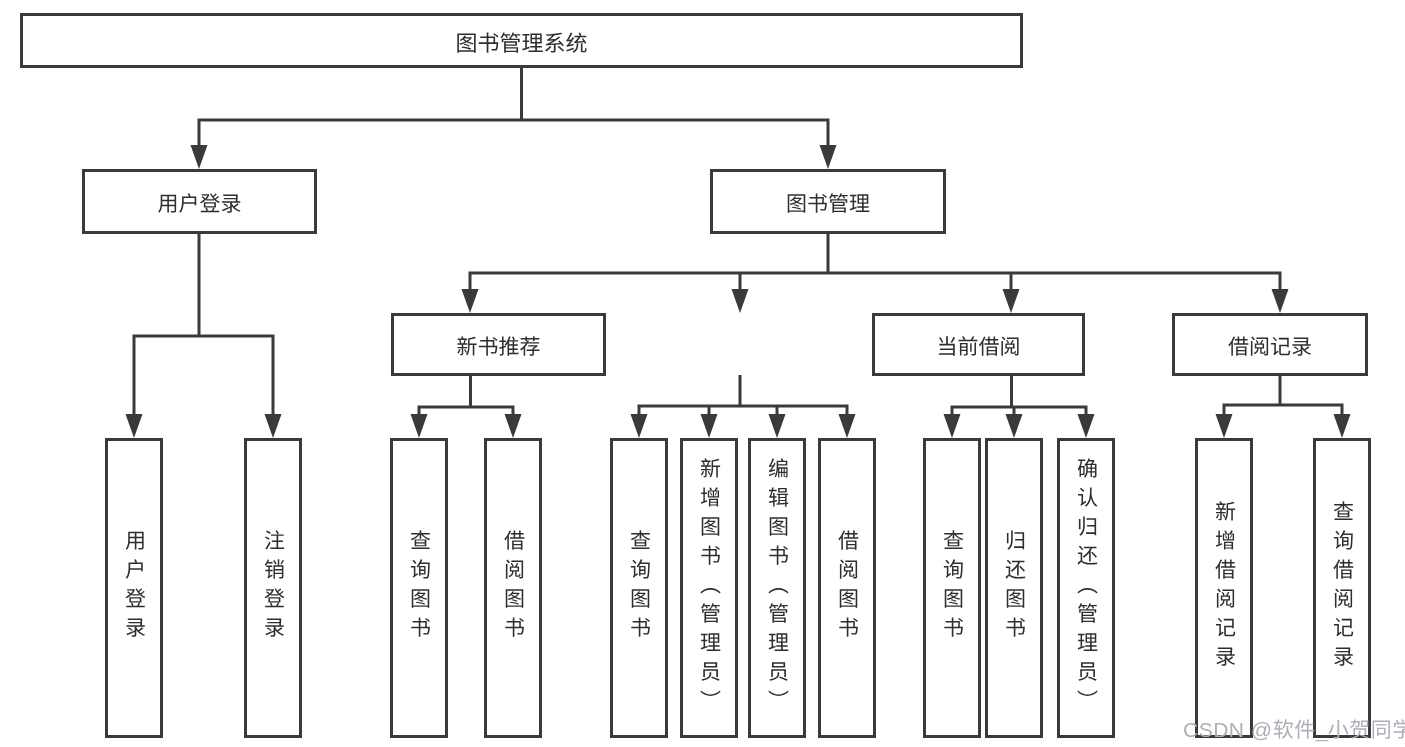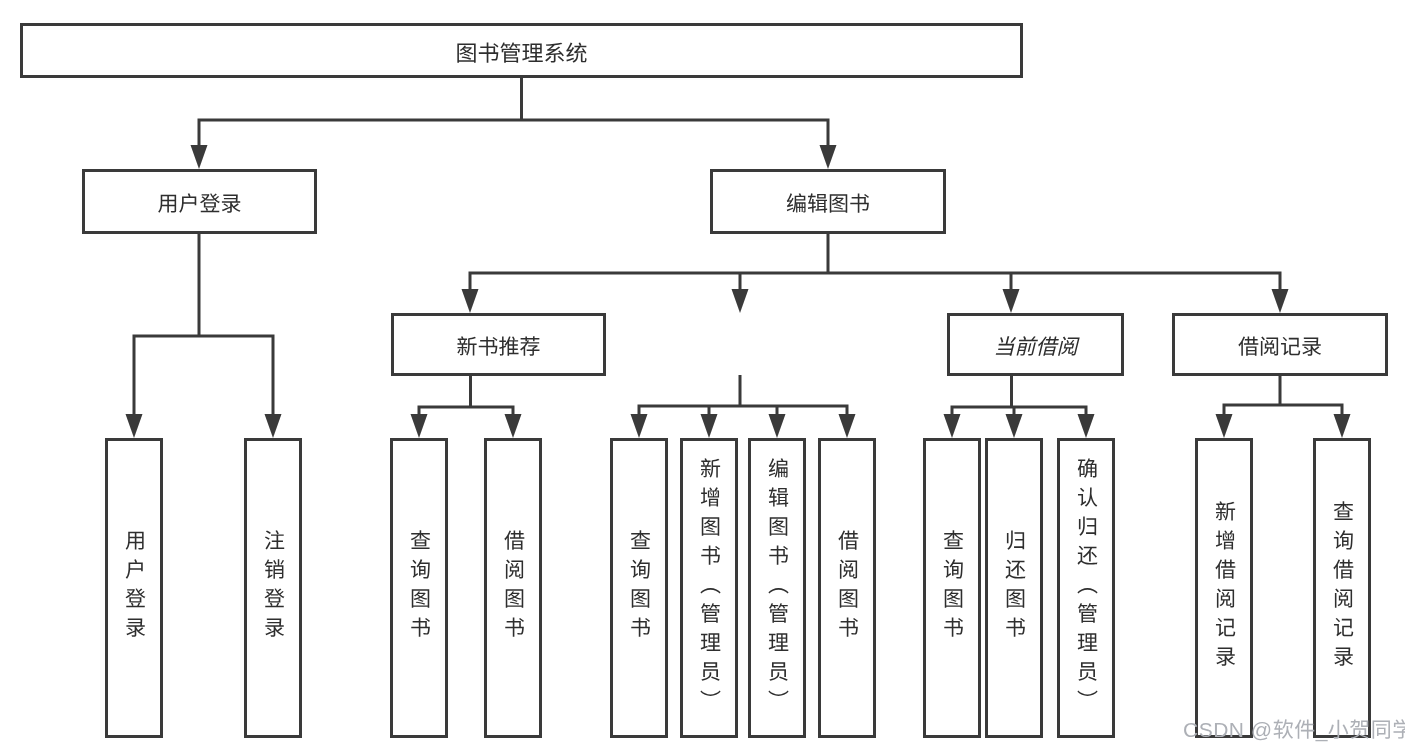--- a/index.html
+++ b/index.html
@@ -61,28 +61,28 @@
       <polygon points="777,438 768.5,414 785.5,414"></polygon>
       <polygon points="847,438 838.5,414 855.5,414"></polygon>
       <polygon points="952,438 943.5,414 960.5,414"></polygon>
       <polygon points="1014,438 1005.5,414 1022.5,414"></polygon>
       <polygon points="1086,438 1077.5,414 1094.5,414"></polygon>
       <polygon points="1224,438 1215.5,414 1232.5,414"></polygon>
       <polygon points="1342,438 1333.5,414 1350.5,414"></polygon>
     </g>
   </svg>
 
-  <div class="box hbox rootbox" style="left:20px; top:23px; width:1003px; height:55px;">图书管理系统</div>
+  <div class="box hbox rootbox" style="left:20px; top:13px; width:1003px; height:55px;">图书管理系统</div>
 
   <div class="box hbox l2" style="left:82px; width:235px;">用户登录</div>
-  <div class="box hbox l2" style="left:710px; width:236px;">编辑图书</div>
+  <div class="box hbox l2" style="left:710px; width:236px;">图书管理</div>
 
   <div class="box hbox l3" style="left:363px; width:215px;margin-left:28px;">新书推荐</div>
-  <div class="box hbox l3" style="left:947px; width:177px;font-style:italic;">当前借阅</div>
-  <div class="box hbox l3" style="left:1172px; width:216px;">借阅记录</div>
+  <div class="box hbox l3" style="left:872px; width:213px;">当前借阅</div>
+  <div class="box hbox l3" style="left:1172px; width:196px;">借阅记录</div>
 
   <div class="box vbox" style="left:105px;">用户登录</div>
   <div class="box vbox" style="left:244px;">注销登录</div>
 
   <div class="box vbox" style="left:390px;">查询图书</div>
   <div class="box vbox" style="left:484px;">借阅图书</div>
 
   <div class="box vbox" style="left:610px;">查询图书</div>
   <div class="box vbox" style="left:680px;">新增图书（管理员）</div>
   <div class="box vbox" style="left:748px;">编辑图书（管理员）</div>

